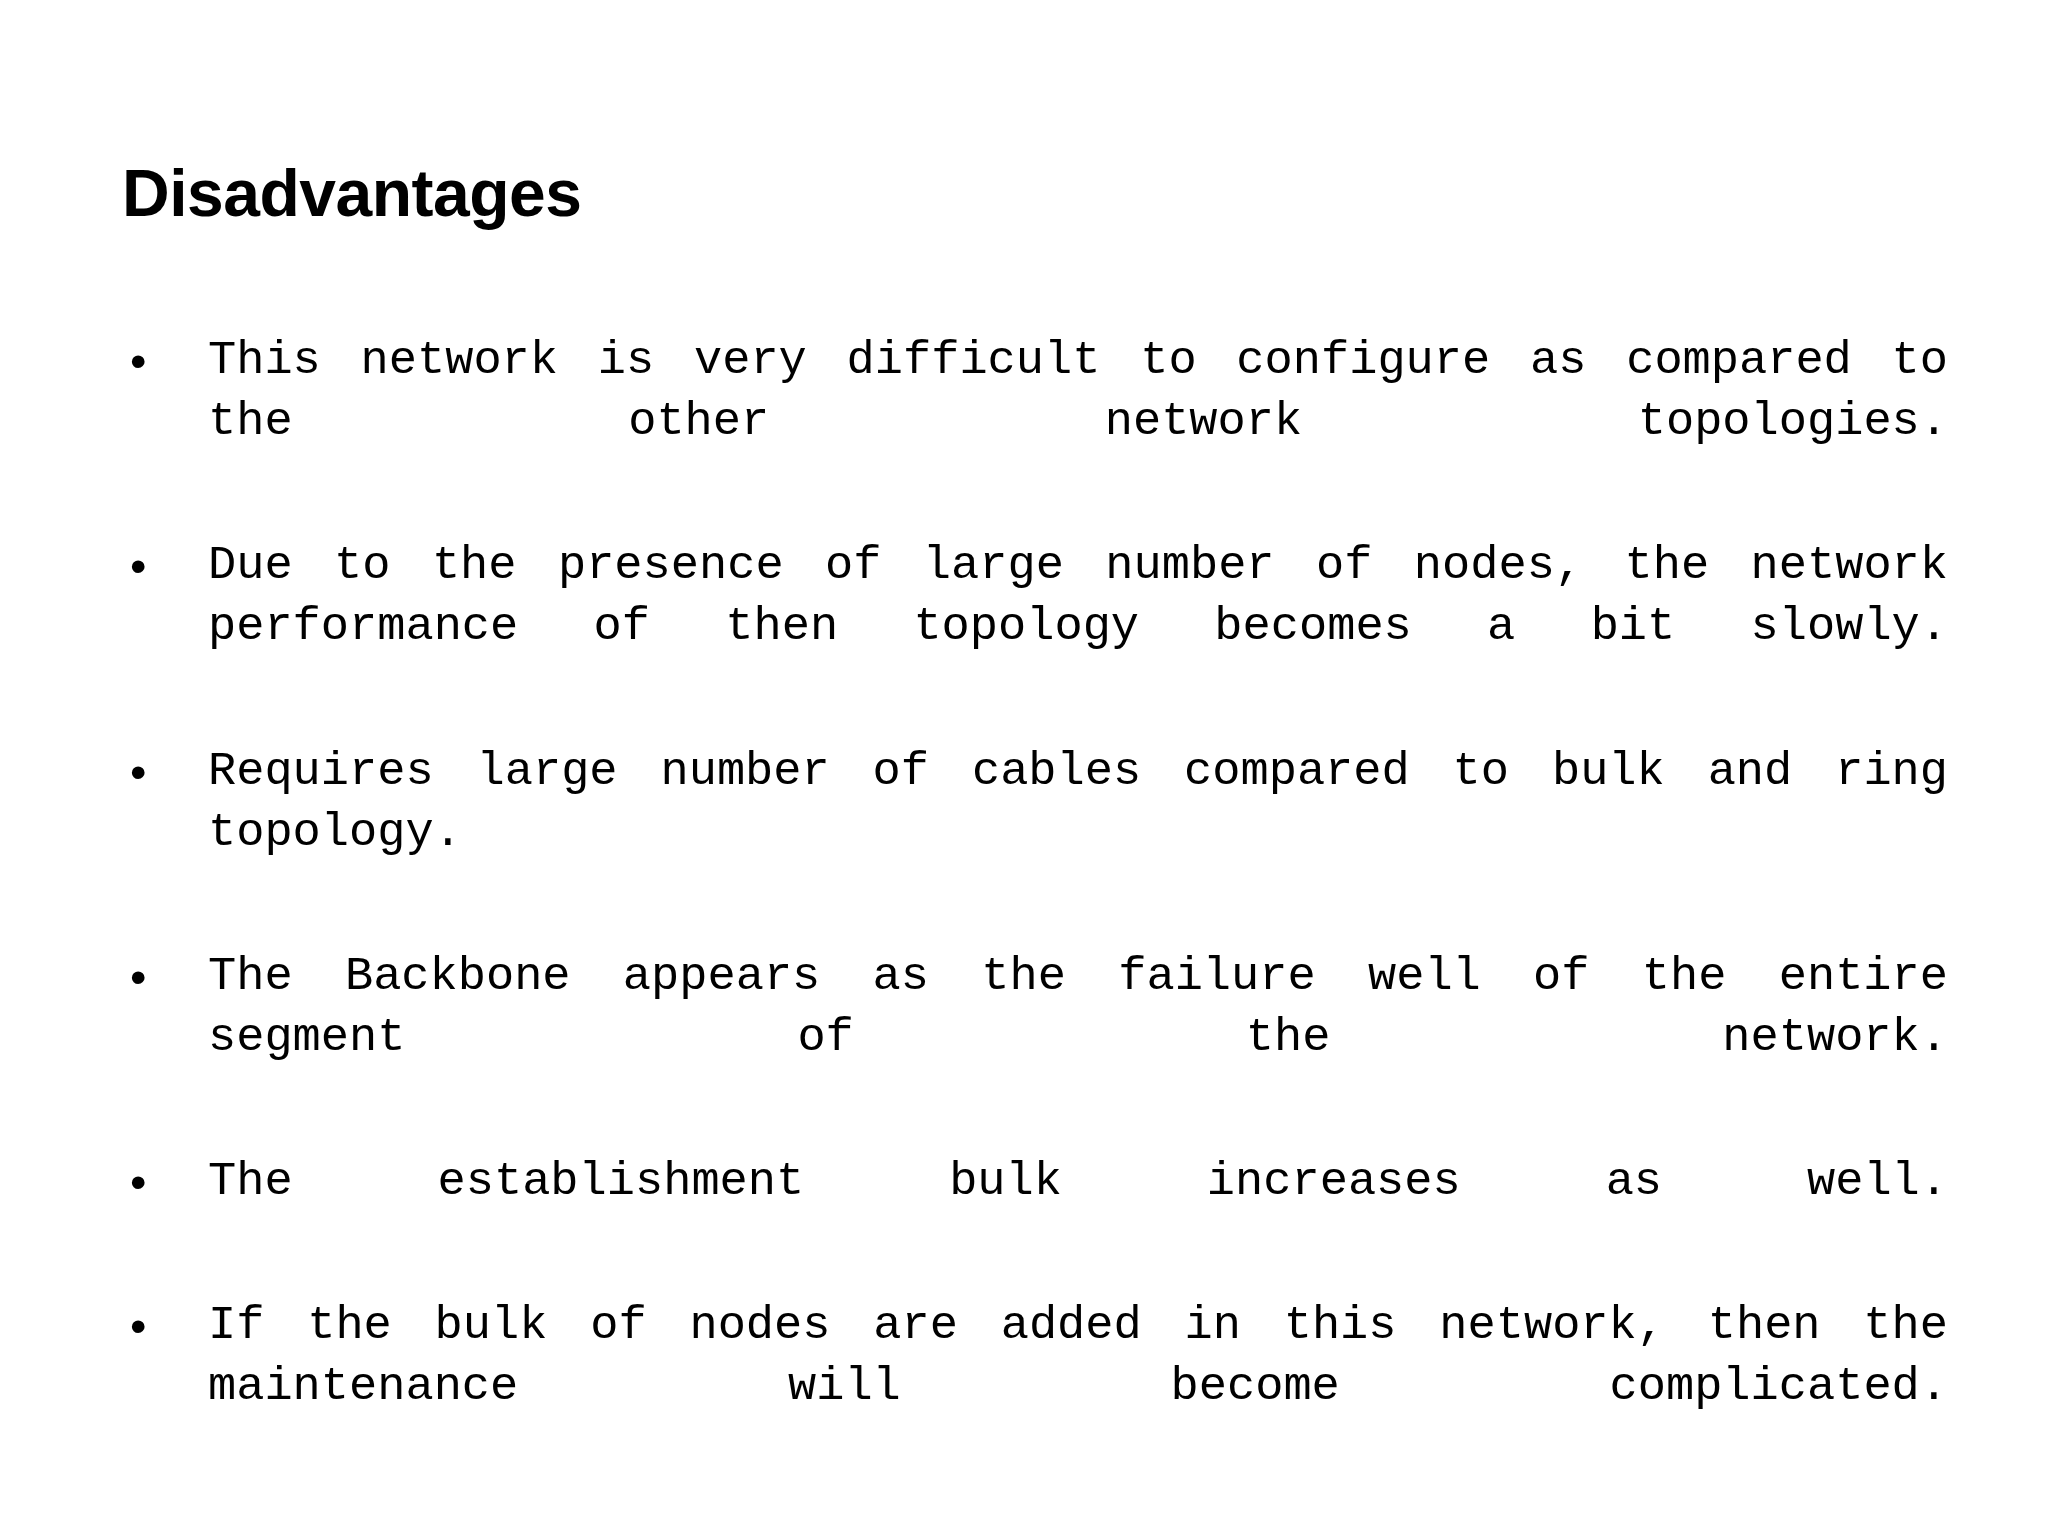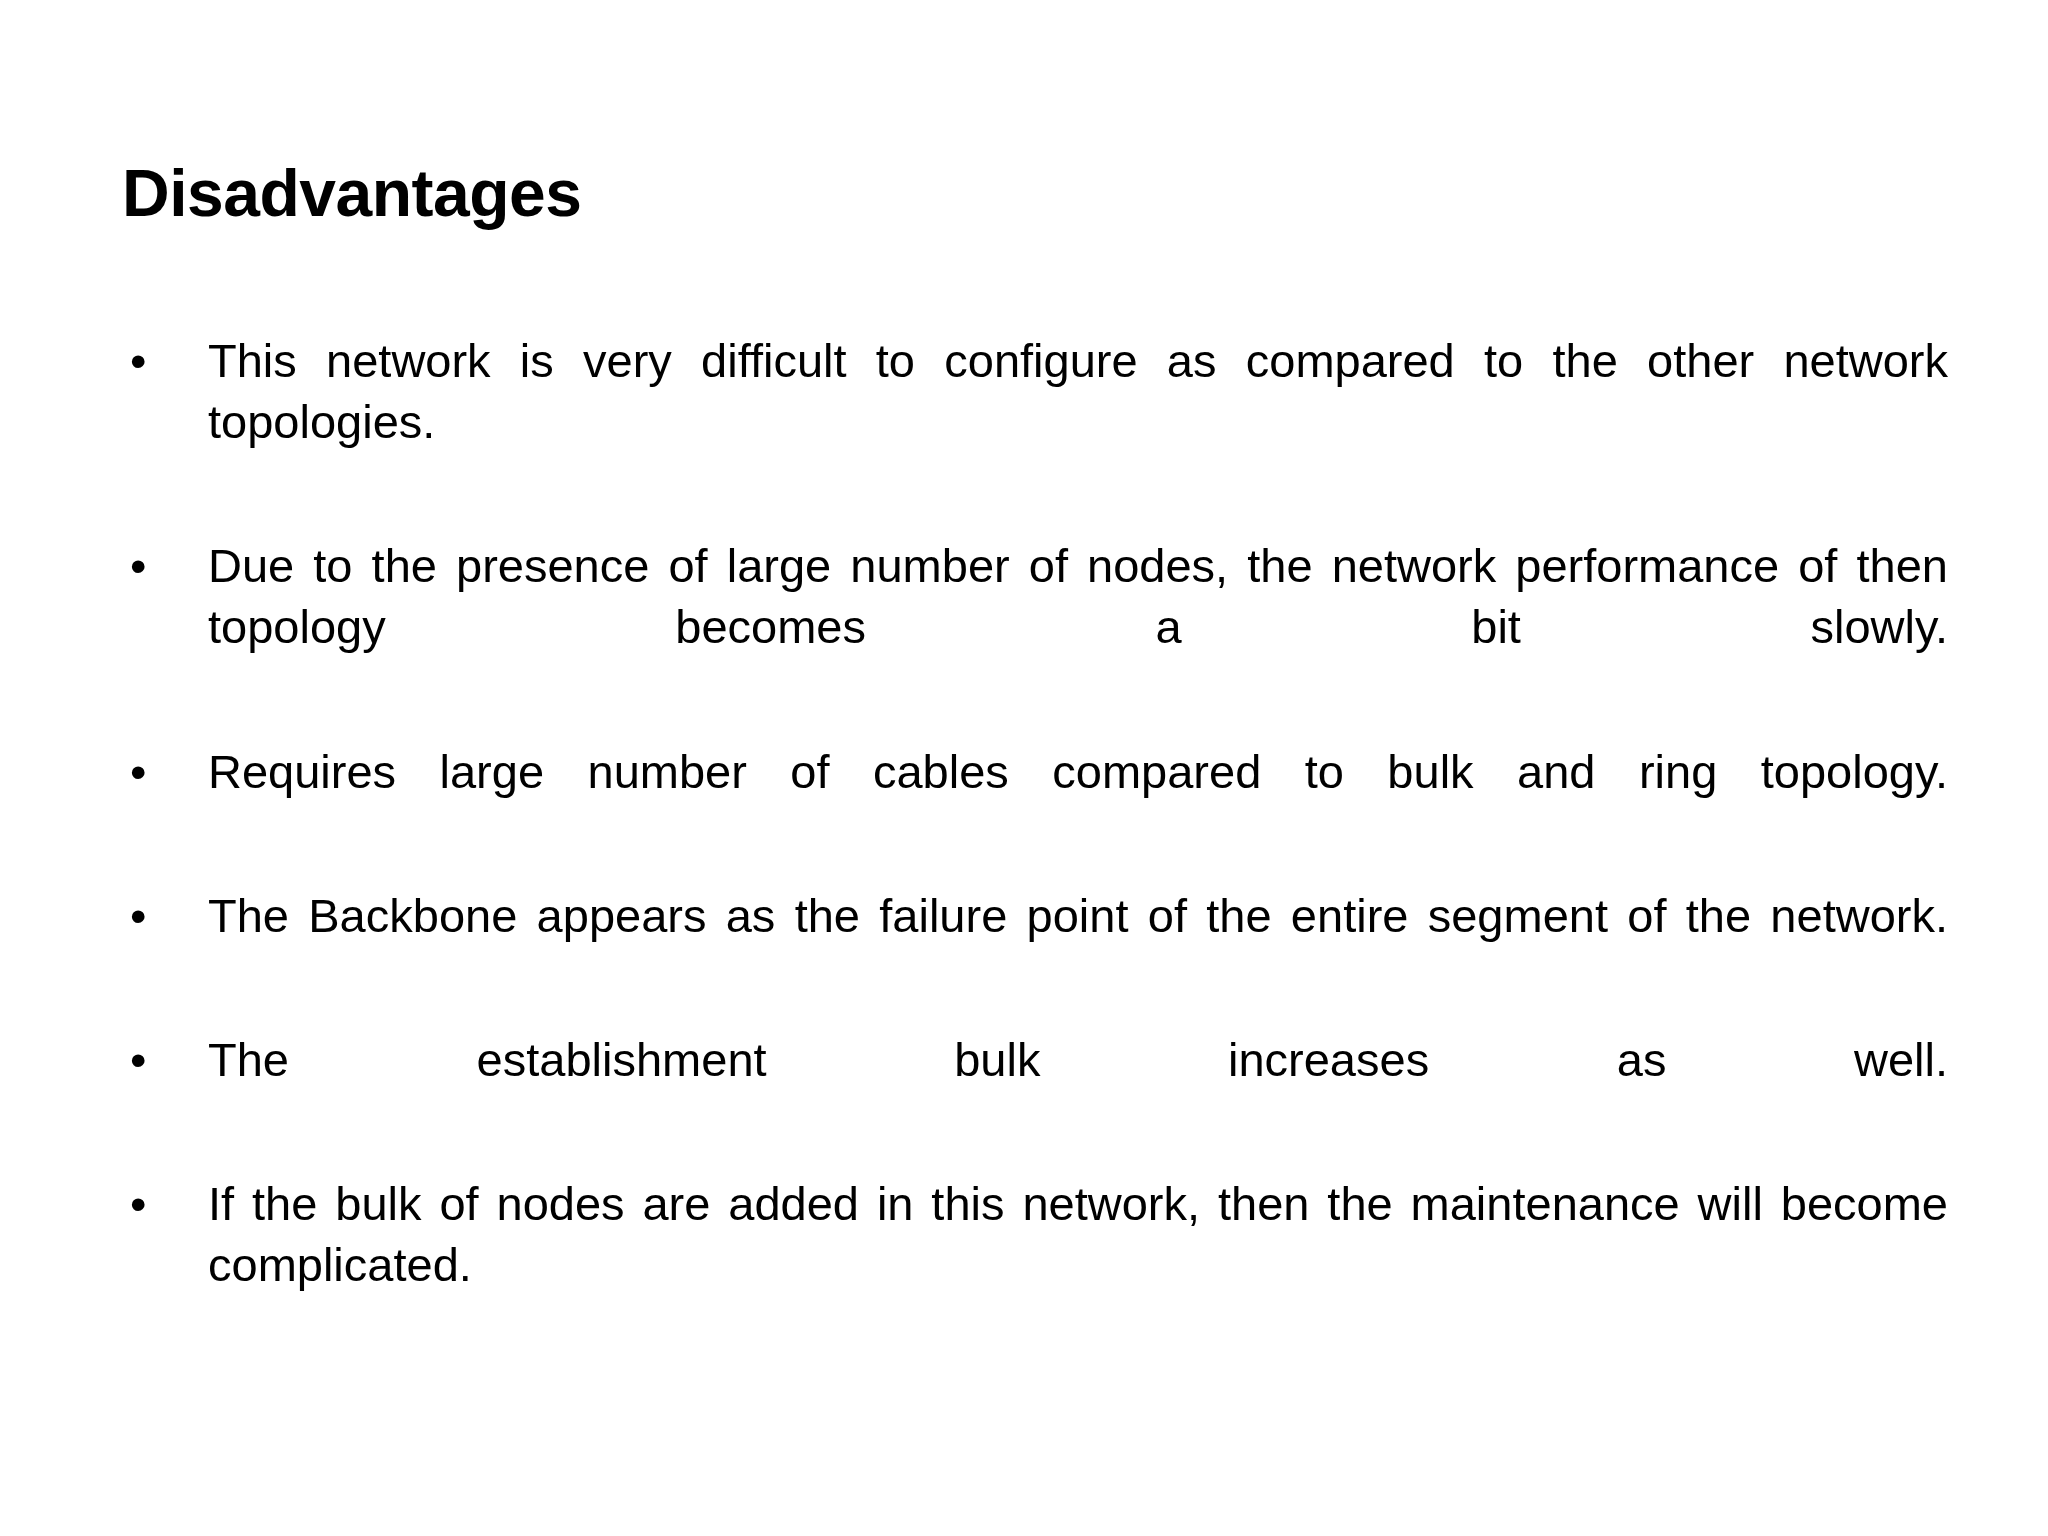--- a/index.html
+++ b/index.html
@@ -62,20 +62,21 @@
     position: absolute;
     left: 12px;
     top: 0;
     width: 40px;
     font-size: 47px;
     line-height: 1.30;
     text-align: left;
   }
   .bullet-text {
     display: block;
+    font-family: Liberation Mono, monospace;
   }
   
   .bullet-text::after {
     content: "";
     display: inline-block;
     width: 100%;
   }
 </style>
 </head>
 <body>
@@ -96,21 +97,21 @@
       <span class="bullet-text">Due to the presence of large number of nodes, the network performance of then topology becomes a bit slowly.</span>
     </li>
 
     <li class="bullet-item">
       <span class="bullet-marker">•</span>
       <span class="bullet-text">Requires large number of cables compared to bulk and ring topology.</span>
     </li>
 
     <li class="bullet-item">
       <span class="bullet-marker">•</span>
-      <span class="bullet-text">The Backbone appears as the failure point of the entire segment of the network.</span>
+      <span class="bullet-text">The Backbone appears as the failure well of the entire segment of the network.</span>
     </li>
 
     <li class="bullet-item">
       <span class="bullet-marker">•</span>
       <span class="bullet-text">The establishment bulk increases as well.</span>
     </li>
 
     <li class="bullet-item">
       <span class="bullet-marker">•</span>
       <span class="bullet-text">If the bulk of nodes are added in this network, then the maintenance will become complicated.</span>

